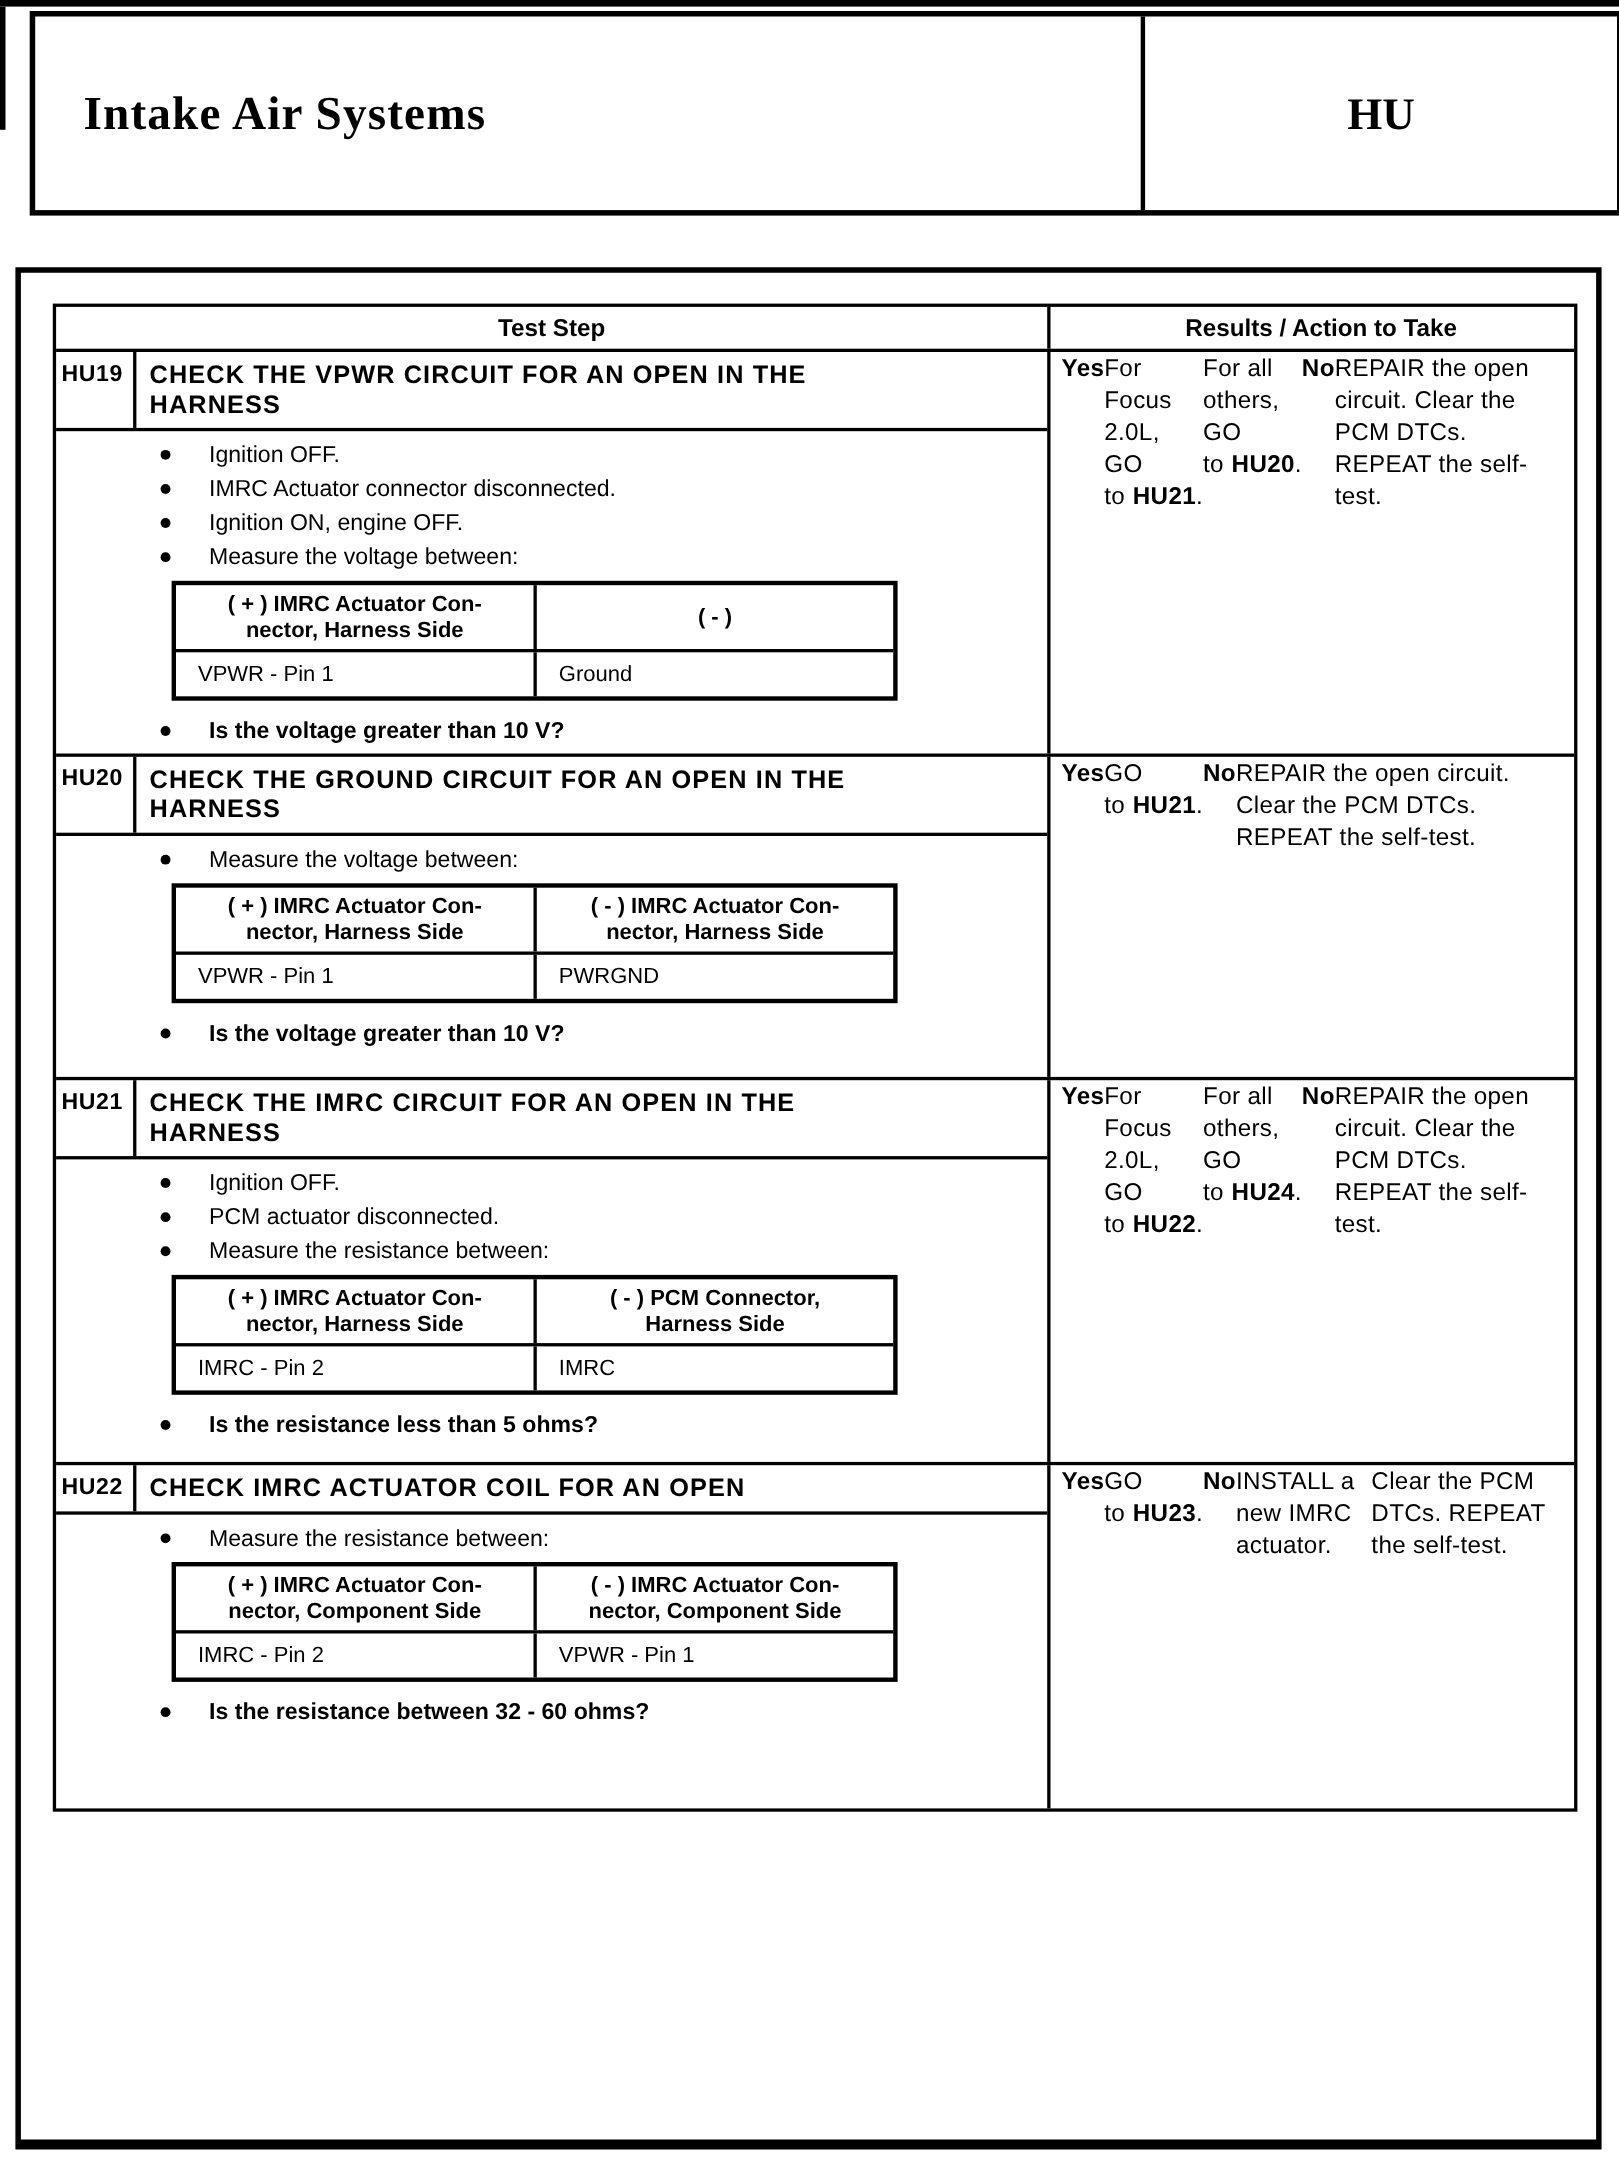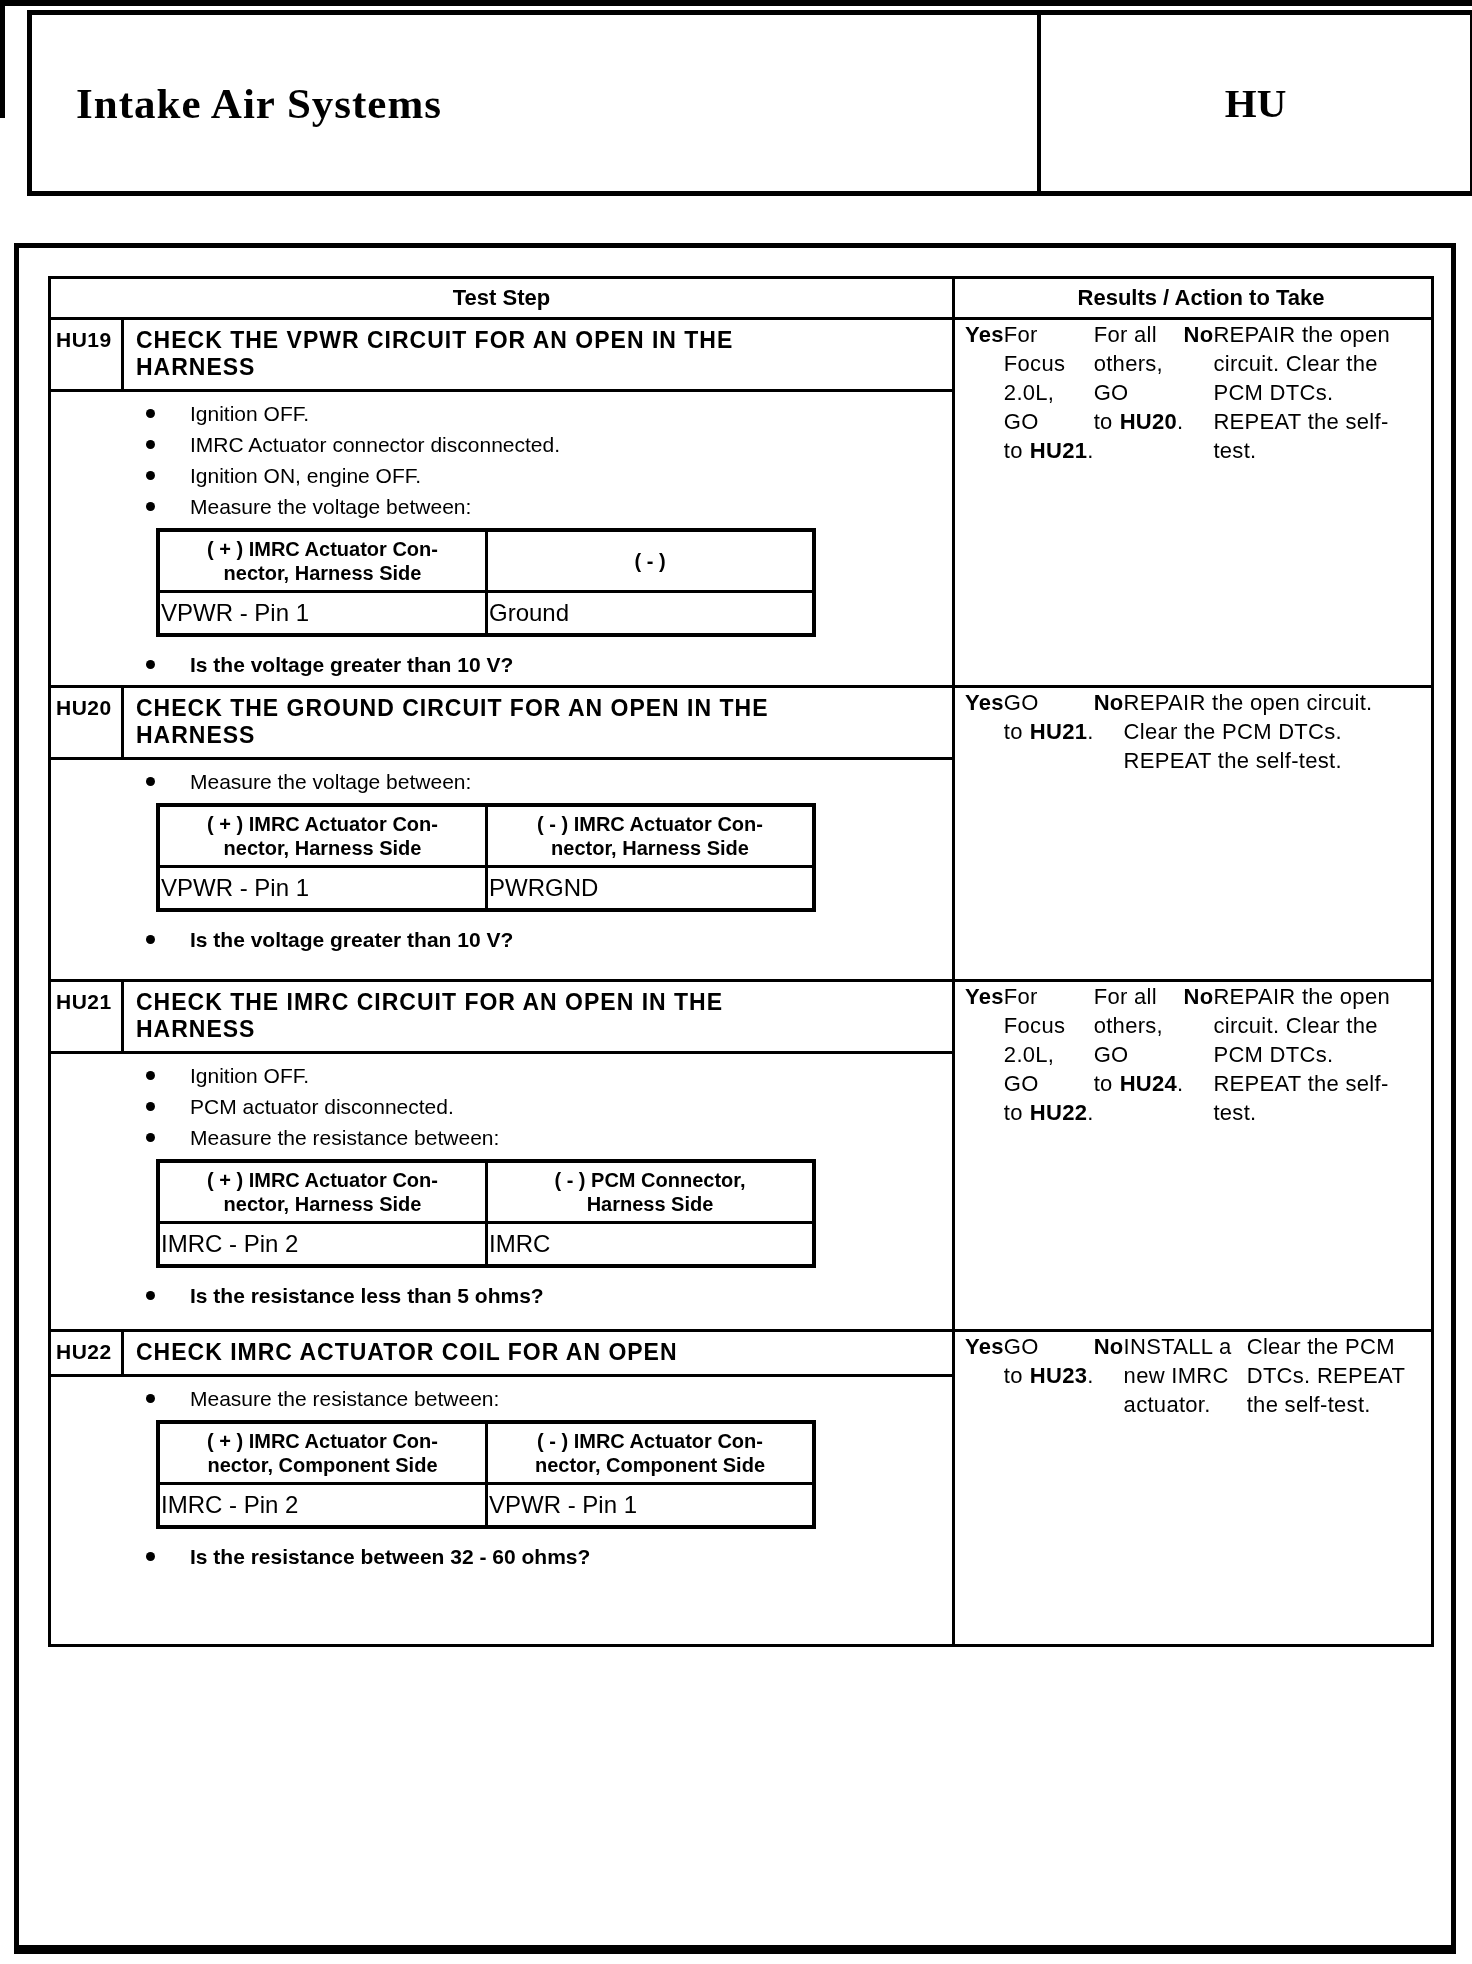--- a/index.html
+++ b/index.html
@@ -71,21 +71,21 @@
   .meter-head { display:flex; border-bottom:3px solid #000; }
   .meter-th {
     width:328px; border-right:3px solid #000; min-height:58px;
     display:flex; flex-direction:column; justify-content:center; align-items:center;
     text-align:center; font-weight:bold; font-size:20px; line-height:24px; padding:4px 6px;
   }
   .meter-th:last-child { border-right:none; flex:1; }
   .meter-row { display:flex; height:40px; }
   .meter-td {
     width:328px; border-right:3px solid #000;
-    display:flex; align-items:center; padding-left:1px; font-size:24px;
+    display:flex; align-items:center; padding-left:20px; font-size:20px;
   }
   .meter-td:last-child { border-right:none; flex:1; }
 
   .question { display:flex; margin:16px 0 0 95px; font-weight:bold; font-size:21px; line-height:24px; }
   .question .dot { margin-top:7px; }
 
   .results {
     flex:1; display:flex; justify-content:flex-end;
     padding:0 10px 12px 10px; font-size:22px; line-height:29px; letter-spacing:0.3px;
   }

